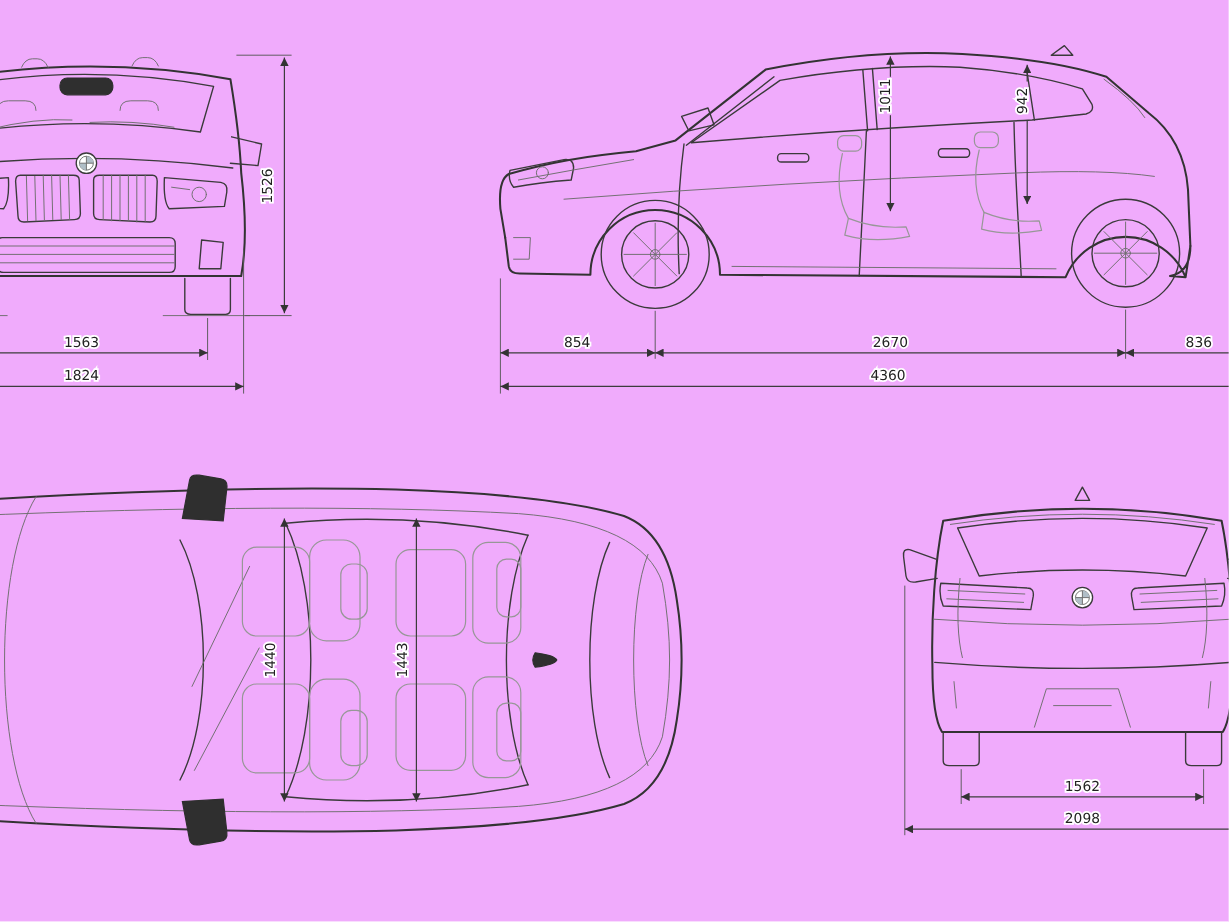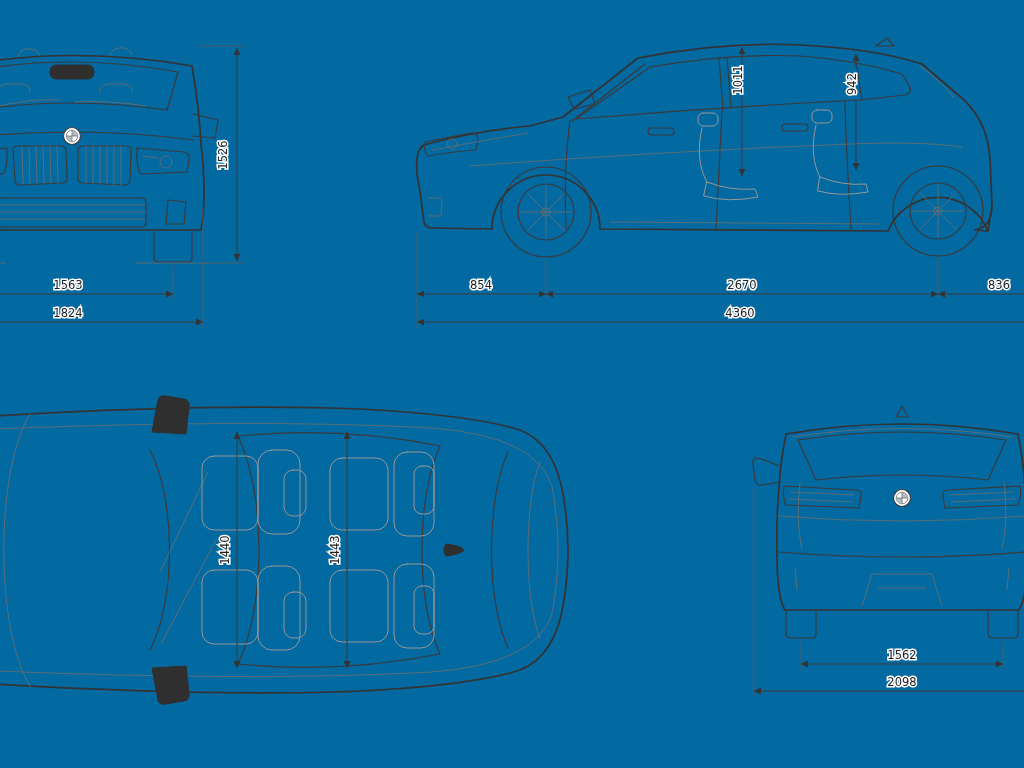--- a/index.html
+++ b/index.html
@@ -1,16 +1,16 @@
 <!DOCTYPE html>
 <html><head>
 <meta charset="utf-8">
 <style>
   html,body { margin:0; padding:0; background:#ffffff; }
-  .stage { position:relative; width:1024px; height:768px; background:#0369a1; overflow:hidden;
+  .stage { position:relative; width:1024px; height:768px; background:#f0abfc; overflow:hidden;
            font-family:"DejaVu Sans", "Liberation Sans", sans-serif; }
   svg { display:block; }
   .outline { fill:none; stroke:#333333; stroke-width:1.7; stroke-linecap:round; stroke-linejoin:round; }
   .line    { fill:none; stroke:#3a3a3a; stroke-width:1.15; stroke-linecap:round; stroke-linejoin:round; }
   .thin    { fill:none; stroke:#6e6e6e; stroke-width:0.8; stroke-linecap:round; }
   .seat    { fill:none; stroke:#979797; stroke-width:1; stroke-linecap:round; stroke-linejoin:round; }
   .darkfill{ fill:#2f2f2f; stroke:#2f2f2f; stroke-width:1; }
   .dim     { fill:none; stroke:#3c3c3c; stroke-width:1; }
   .ext     { fill:none; stroke:#5a5a5a; stroke-width:0.8; }
   .dimtext { font-size:11.5px; font-weight:500; fill:#222222; text-anchor:middle;

